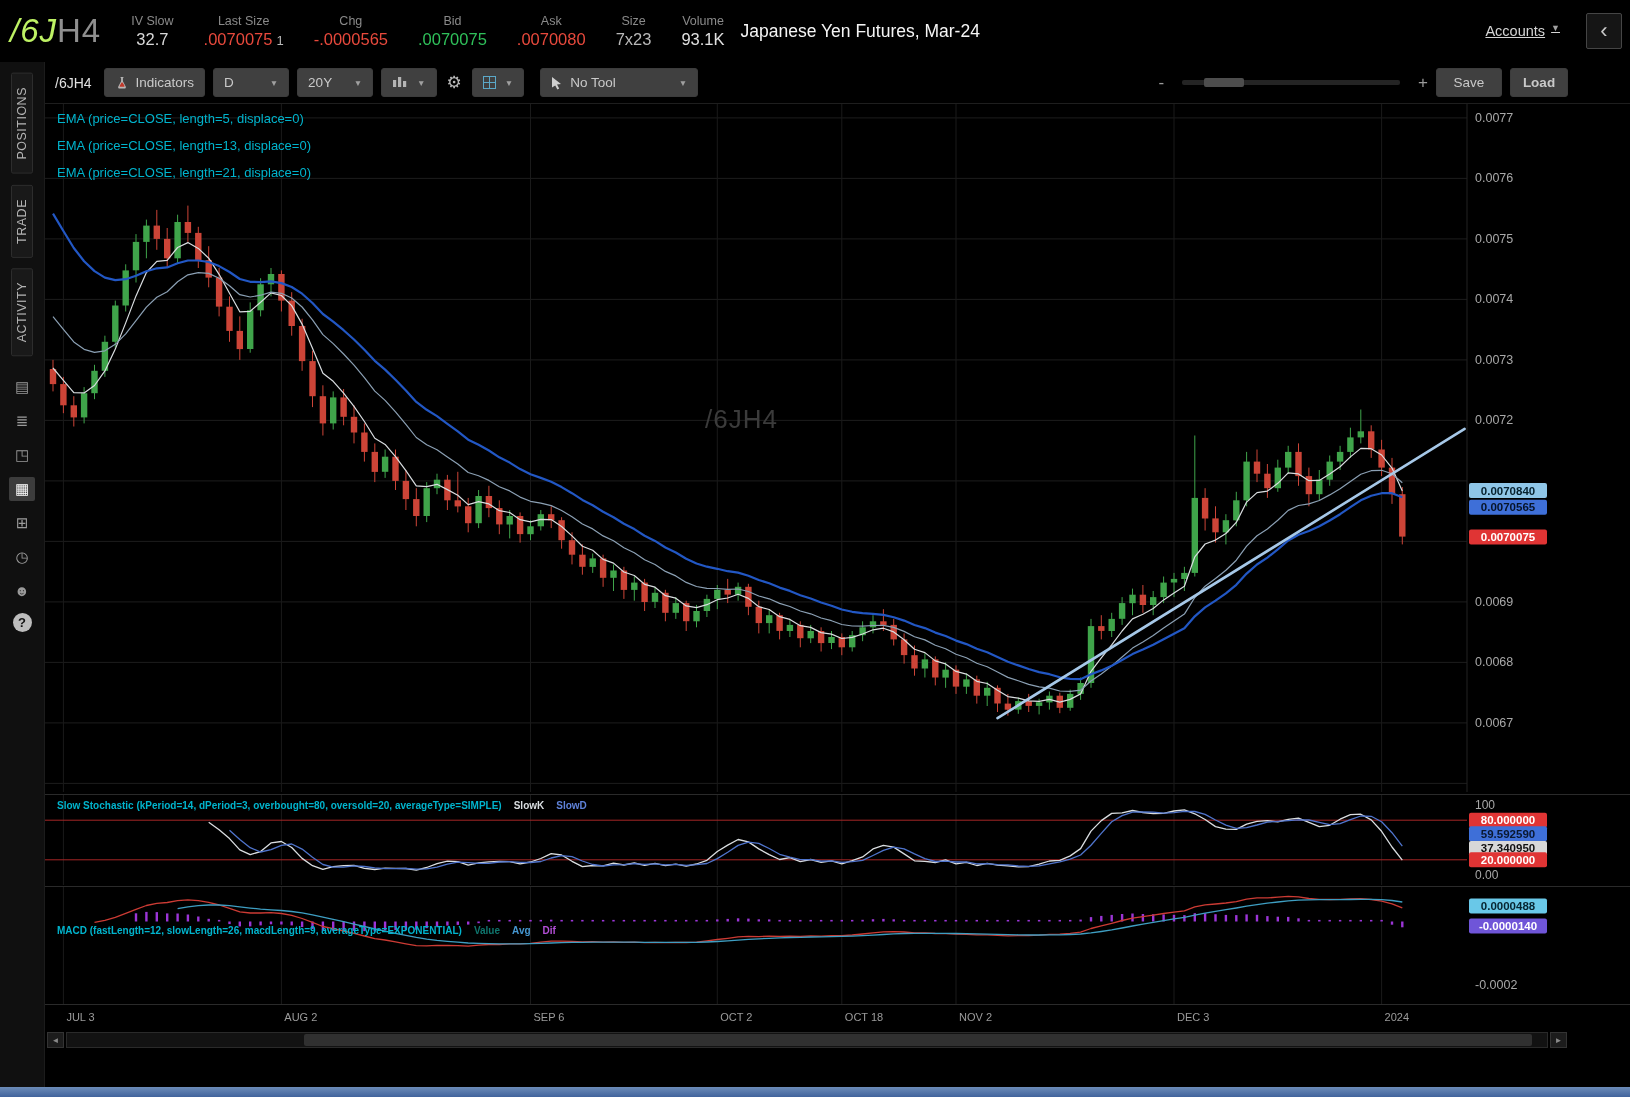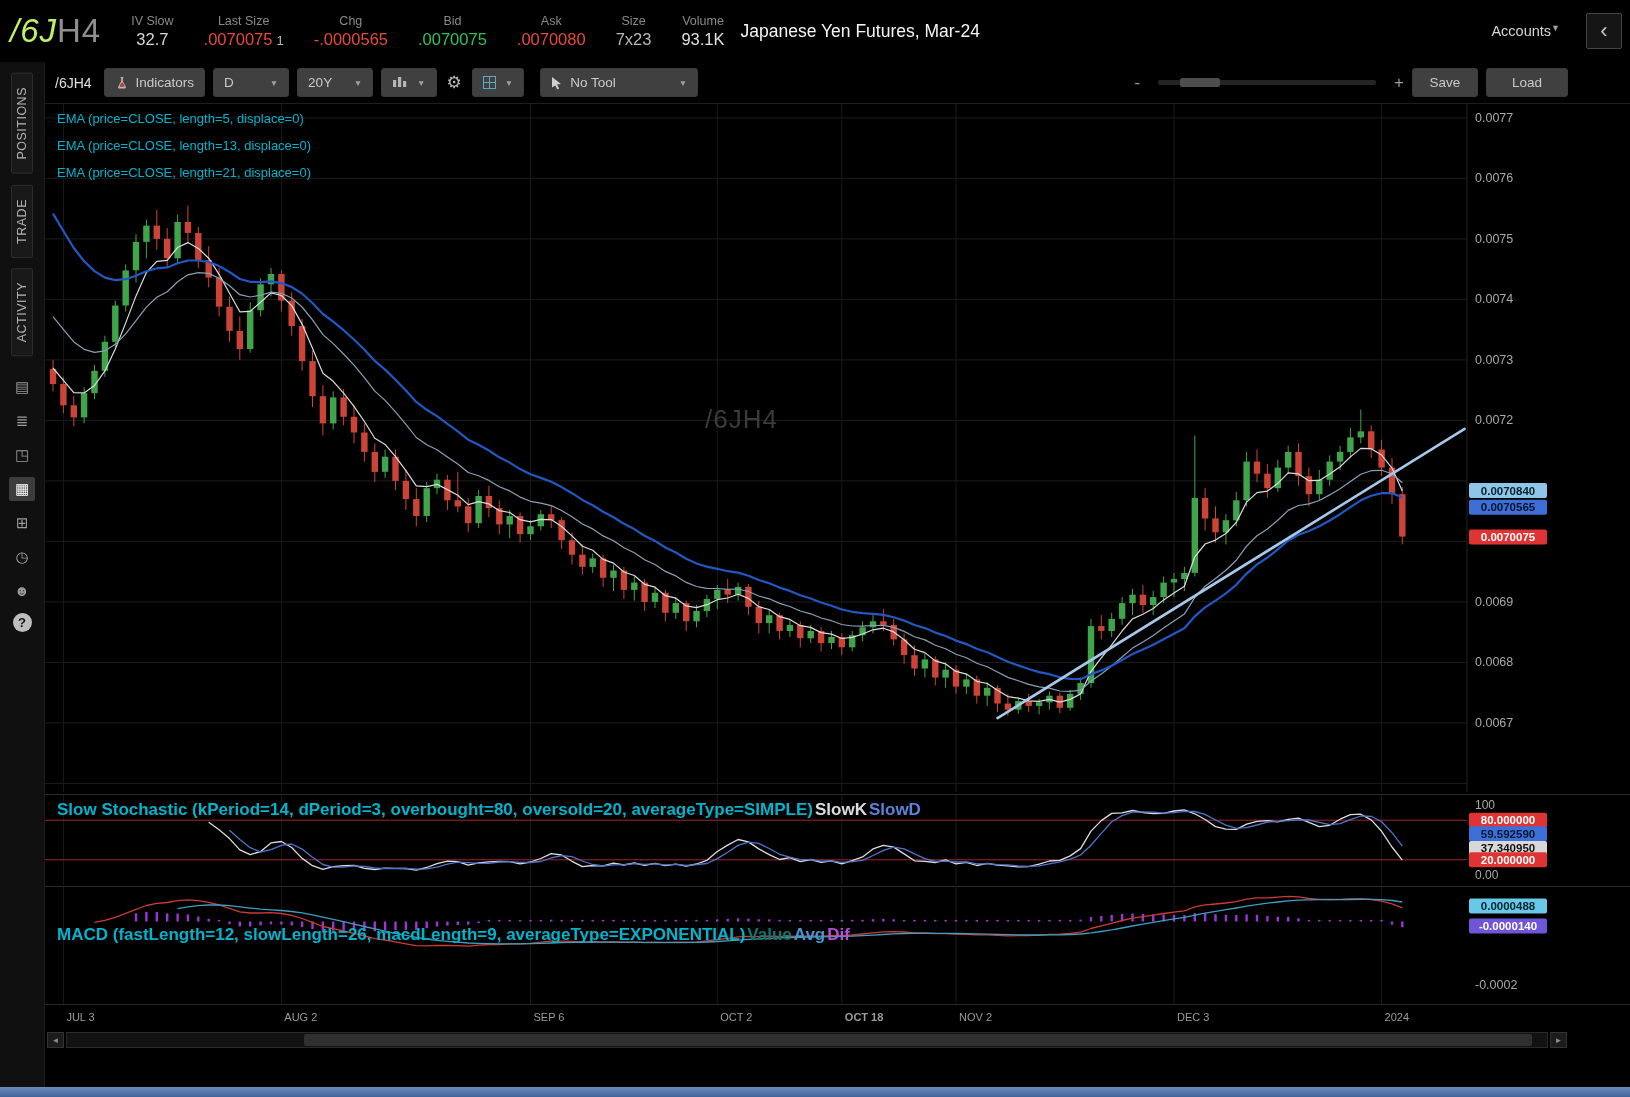--- a/index.html
+++ b/index.html
@@ -8,21 +8,21 @@
   .header{position:absolute;left:0;top:0;width:100%;height:62px;display:flex;align-items:center;background:#000;box-sizing:border-box;}
   .sym{font-size:33px;margin-left:10px;letter-spacing:1px;white-space:nowrap;}
   .sym-root{color:#bef264;font-style:italic;}.sym-suf{color:#8f8f8f;}
   .qf{margin-left:30px;display:flex;flex-direction:column;align-items:center;}
   .qf-label{font-size:12.5px;color:#8a8a8a;line-height:16px;white-space:nowrap;}
   .qf-row{display:flex;align-items:baseline;gap:4px;}
   .qf-value{font-size:16.5px;line-height:20px;white-space:nowrap;}
   .qf-extra{font-size:13px;color:#b8b8b8;}
   .hdr-title{font-size:17.5px;color:#f5f5f5;margin-left:16px;white-space:nowrap;}
   .hdr-right{margin-left:auto;display:flex;align-items:center;margin-right:8px;}
-  .accounts{display:flex;align-items:flex-start;color:#d5d5d5;font-size:14.5px;cursor:pointer;}
+  .accounts{display:flex;align-items:flex-start;gap:6px;color:#d5d5d5;font-size:14.5px;cursor:pointer;text-decoration:underline;}
   .caret{font-size:9px;color:#a0a0a0;}
   .collapse-btn{width:34px;height:34px;border:1px solid #454545;background:#151515;border-radius:2px;margin-left:26px;display:flex;align-items:center;justify-content:center;font-size:22px;color:#c8c8c8;cursor:pointer;}
   
   .sidebar{position:absolute;left:0;top:62px;bottom:0;width:45px;background:#101010;display:flex;flex-direction:column;align-items:center;border-right:1px solid #1c1c1c;box-sizing:border-box;}
   .side-tab{writing-mode:vertical-rl;transform:rotate(180deg);background:#191919;border:1px solid #2d2d2d;border-radius:2px;color:#b4b4b4;font-size:12.5px;letter-spacing:.5px;padding:13px 3px;margin-top:11px;cursor:pointer;}
   .side-icons{margin-top:18px;display:flex;flex-direction:column;gap:10px;align-items:center;}
   .side-icon{width:26px;height:24px;display:flex;align-items:center;justify-content:center;font-size:15px;color:#9a9a9a;cursor:pointer;}
   .side-icon.active{background:#3c3c3c;color:#fff;border-radius:2px;}
   .side-icon.help{width:19px;height:19px;background:#bdbdbd;color:#111;border-radius:50%;font-size:13px;font-weight:bold;}
   
@@ -39,21 +39,21 @@
   .zoom-track{position:relative;width:218px;height:5px;background:#242424;border-radius:2px;margin:0 10px;cursor:pointer;}
   .zoom-thumb{position:absolute;left:22px;top:-2px;width:40px;height:9px;background:#4d4d4d;border-radius:2px;}
   
   .pane{position:absolute;left:0;width:1585px;}
   .price-pane{top:42px;height:688px;}
   .stoch-pane{top:732px;height:91px;border-top:1px solid #2a2a2a;box-sizing:border-box;}
   .macd-pane{top:824px;height:118px;border-top:1px solid #2a2a2a;box-sizing:border-box;}
   .pane svg{display:block;position:absolute;left:0;top:0;}
   .study-labels{position:absolute;left:12px;top:7px;pointer-events:none;}
   .ema-label{color:#00b4cd;font-size:13px;height:27px;}
-  .pane-label-row{position:absolute;left:12px;top:5px;font-size:17px;display:flex;gap:2px;align-items:baseline;pointer-events:none;}
+  .pane-label-row{position:absolute;left:12px;top:5px;font-size:10px;display:flex;gap:12px;align-items:baseline;pointer-events:none;}
   .pane-label-main{color:#00b4cd;font-weight:bold;}
   .leg{font-weight:bold;}
   .watermark{position:absolute;left:660px;top:300px;font-size:26px;color:#3b3b3b;letter-spacing:1px;}
   
   .date-axis{position:absolute;left:0;top:942px;width:1585px;height:26px;border-top:1px solid #2a2a2a;}
   .x-label{position:absolute;top:6px;font-size:11px;color:#9b9b9b;white-space:nowrap;}
   .hscroll{position:absolute;left:0;top:970px;width:1522px;height:16px;display:flex;align-items:center;gap:2px;padding-left:2px;box-sizing:border-box;}
   .hs-btn{width:15px;height:14px;background:#1c1c1c;border:1px solid #333;color:#8a8a8a;font-size:8px;display:flex;align-items:center;justify-content:center;cursor:pointer;}
   .hs-track{flex:1;height:14px;background:#121212;border:1px solid #2a2a2a;position:relative;}
   .hs-thumb{position:absolute;left:16%;top:1px;bottom:1px;width:83%;background:#303030;border-radius:2px;cursor:pointer;}
@@ -169,21 +169,21 @@
       <span>No Tool</span>
       <span class="caret">▼</span>
     </button>
     <div class="tb-spacer"></div>
     <span class="zoom-sign">-</span>
     <div class="zoom-track">
         <div class="zoom-thumb"></div>
       </div>
     <span class="zoom-sign">+</span>
     <button class="tb-btn" style="width:66px;justify-content:center;">Save</button>
-    <button class="tb-btn" style="width:82px;justify-content:center;margin-right:52px;">Load</button>
+    <button class="tb-btn" style="width:58px;justify-content:center;margin-right:52px;font-weight:bold;">Load</button>
   </div>
 
   <div class="pane price-pane">
     <svg id="price-svg" width="1585" height="688">
         <line x1="0" y1="13.9" x2="1422" y2="13.9" stroke="#1c1c1c"></line>
         <line x1="0" y1="74.4" x2="1422" y2="74.4" stroke="#1c1c1c"></line>
         <line x1="0" y1="134.9" x2="1422" y2="134.9" stroke="#1c1c1c"></line>
         <line x1="0" y1="195.4" x2="1422" y2="195.4" stroke="#1c1c1c"></line>
         <line x1="0" y1="255.9" x2="1422" y2="255.9" stroke="#1c1c1c"></line>
         <line x1="0" y1="316.4" x2="1422" y2="316.4" stroke="#1c1c1c"></line>
@@ -671,21 +671,21 @@
       <span class="leg" style="color: rgb(69, 150, 208);">Avg</span>
       <span class="leg" style="color: rgb(180, 79, 216);">Dif</span>
     </div>
   </div>
 
   <div class="date-axis" id="date-axis">
       <span class="x-label" style="left: 21.3796px;">JUL 3</span>
       <span class="x-label" style="left: 239.35px;">AUG 2</span>
       <span class="x-label" style="left: 488.46px;">SEP 6</span>
       <span class="x-label" style="left: 675.292px;">OCT 2</span>
-      <span class="x-label" style="left: 799.847px; font-weight: bold;">OCT 18</span>
+      <span class="x-label" style="left: 799.847px;">OCT 18</span>
       <span class="x-label" style="left: 914.022px;">NOV 2</span>
       <span class="x-label" style="left: 1131.99px;">DEC 3</span>
       <span class="x-label" style="left: 1339.58px;">2024</span>
     </div>
 
   <div class="hscroll">
     <div class="hs-btn">◄</div>
     <div class="hs-track">
         <div class="hs-thumb"></div>
       </div>

